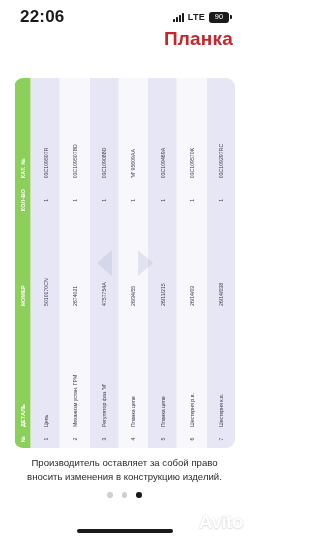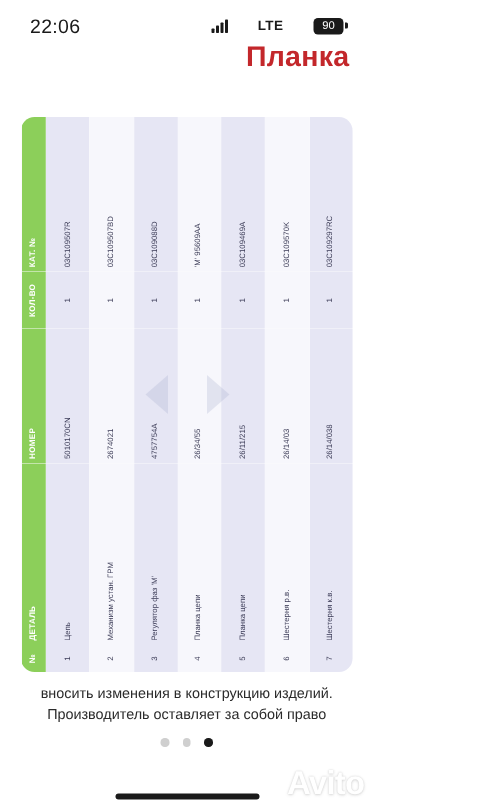--- a/index.html
+++ b/index.html
@@ -10,22 +10,22 @@
     overflow: hidden;
   }
   #screen { position: relative; width: 249px; height: 540px; background: #fff; }
 
   
   .statusbar {
     position: absolute; top: 0; left: 0; right: 0; height: 34px;
     display: flex; align-items: center; justify-content: space-between;
     padding: 0 20px;
   }
-  .clock { font-size: 13px; font-weight: 400; color: #1a1a1a; letter-spacing: .2px; }
-  .status-right { display: flex; align-items: center; gap: 20px; }
+  .clock { font-size: 17px; font-weight: 700; color: #1a1a1a; letter-spacing: .2px; }
+  .status-right { display: flex; align-items: center; gap: 4px; }
   .bars { display: flex; align-items: flex-end; gap: 1px; height: 9px; }
   .bars i { display: block; width: 2px; background: #1a1a1a; border-radius: .5px; }
   .bars i:nth-child(1){ height: 3px; }
   .bars i:nth-child(2){ height: 5px; }
   .bars i:nth-child(3){ height: 7px; }
   .bars i:nth-child(4){ height: 9px; }
   .lte { font-size: 9px; font-weight: 700; color: #1a1a1a; letter-spacing: .3px; }
   .battery {
     position: relative; width: 20px; height: 11px;
     background: #1a1a1a; border-radius: 3px;
@@ -113,21 +113,21 @@
   .dots i { display: block; width: 5.5px; height: 5.5px; border-radius: 50%; background: #cfcfcf; }
   .dots i.active { background: #1a1a1a; }
 
   
   .avito-mark {
     position: absolute; right: 6px; top: 508px;
     display: flex; align-items: center; gap: 2px;
     opacity: .5;
   }
   .avito-logo { display: block; }
-  .avito-text { font-size: 22px; font-weight: 700; color: #ffffff;
+  .avito-text { font-size: 19px; font-weight: 700; color: #ffffff;
     text-shadow: 0 0 1px rgba(150,150,150,.9), 0 1px 2px rgba(120,120,120,.5); letter-spacing: -.5px; }
 
   
   .home-indicator {
     position: absolute; left: 50%; bottom: 7px; transform: translateX(-50%);
     width: 96px; height: 4px; border-radius: 2px; background: #1a1a1a;
   }
 </style>
 </head>
 <body>
@@ -221,22 +221,22 @@
       </div>
 
       <div class="doc-arrows">
         <span class="arrow-left"></span>
         <span class="arrow-right"></span>
       </div>
     </div>
   </div>
 
   <div class="footer-note">
+    <div>Производитель оставляет за собой право</div>
     <div>вносить изменения в конструкцию изделий.</div>
-    <div>Производитель оставляет за собой право</div>
   </div>
 
   <div class="dots">
     <i></i>
     <i></i>
     <i class="active"></i>
   </div>
 
   <div class="avito-mark">
     <svg class="avito-logo" width="34" height="28" viewBox="0 0 34 28">

